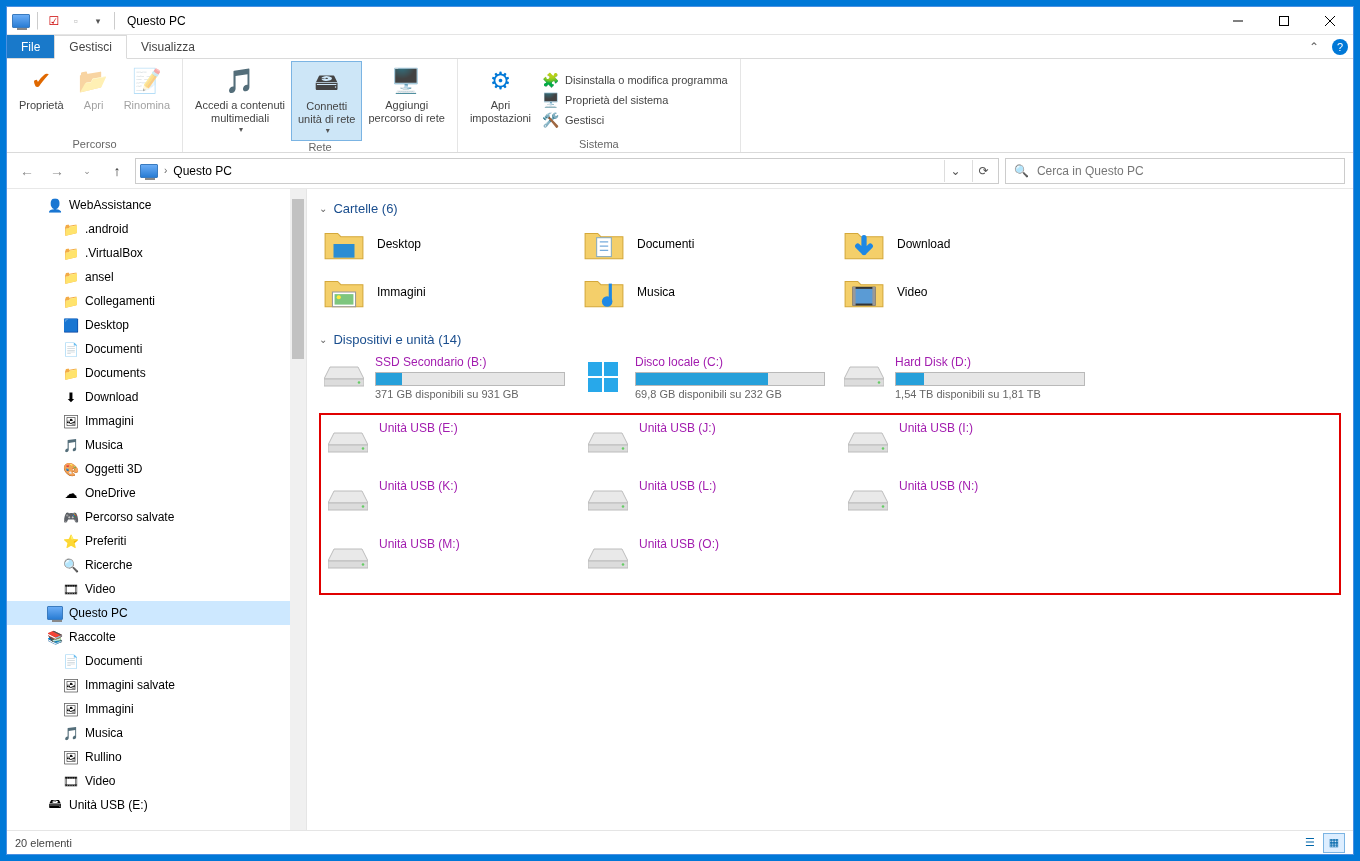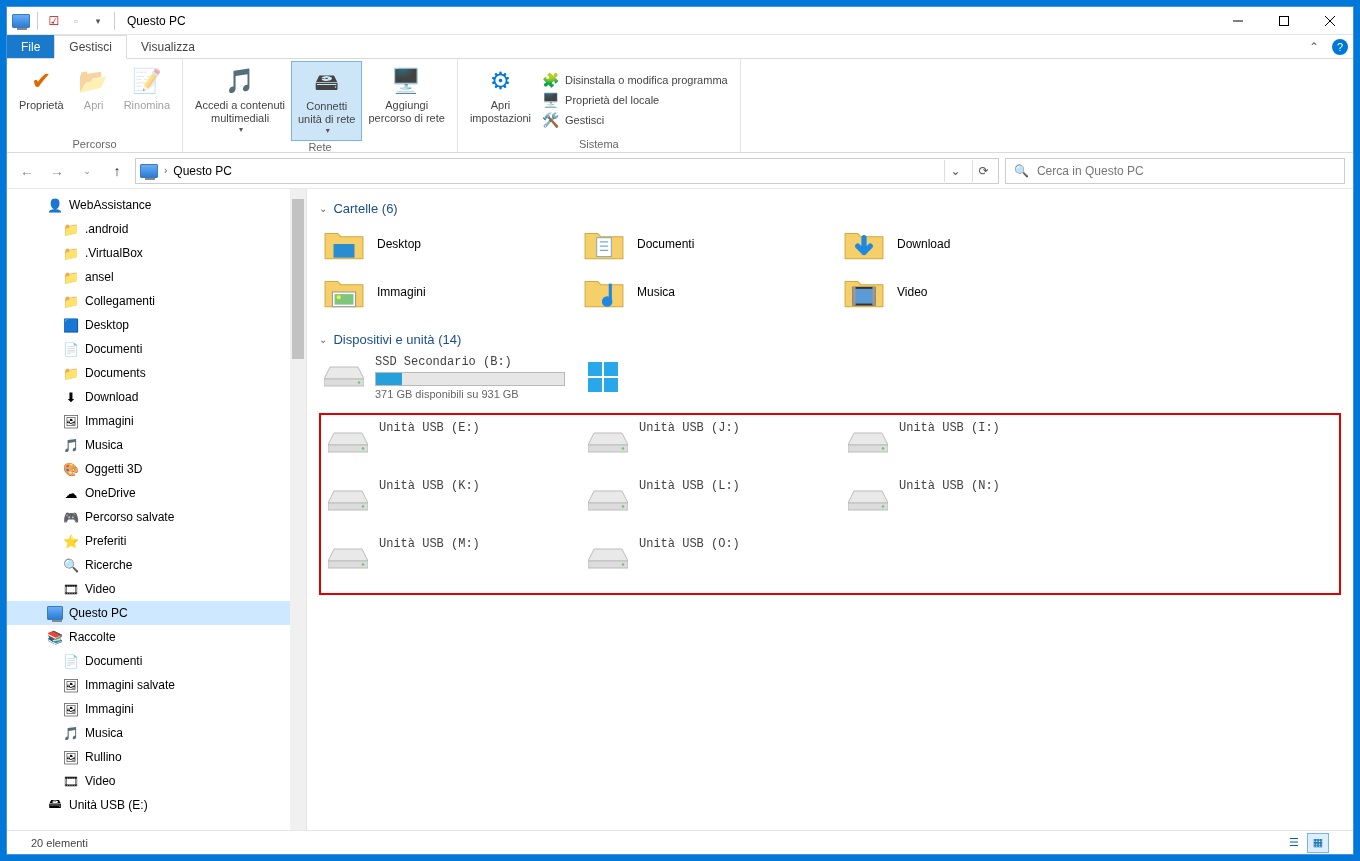--- a/index.html
+++ b/index.html
@@ -63,29 +63,29 @@
 .content { flex:1; overflow:auto; padding:8px 12px; font-size:12px; position:relative;}
 .section-head { color:#1a4e8e; font-size:13px; padding:4px 0 6px; display:flex; align-items:center; gap:6px; cursor:default;}
 .chev { font-size:10px; color:#666; }
 .folders-grid { display:grid; grid-template-columns: repeat(3, 250px); gap:4px 10px; margin-bottom:14px; }
 .folder-item { display:flex; align-items:center; gap:12px; padding:4px; }
 .big-folder { width:42px; height:36px; display:flex; align-items:center; justify-content:center; font-size:30px;}
 .drives-grid { display:grid; grid-template-columns: repeat(3, 250px); gap:4px 10px; }
 .drive-item { display:flex; gap:10px; padding:2px 4px; align-items:flex-start; height:54px;}
 .drive-icon { width:42px; height:42px; display:flex; align-items:center; justify-content:center;}
 .drive-body { flex:1; }
-.drive-name { font-size:12px; color:#404040; margin-bottom:3px;font-family:Liberation Mono, monospace;}
+.drive-name { font-size:12px; color:#a21caf; margin-bottom:3px;}
 .drive-bar { height:14px; border:1px solid #b9b9b9; background:#e6e6e6; position:relative; margin-bottom:2px;}
 .drive-fill { position:absolute; left:0; top:0; bottom:0; background:#26a0da;}
 .drive-info { font-size:11px; color:#666;}
 .redbox { border:2px solid #e00000; padding:4px 2px 4px 2px;}
 .drive-svg-body{ width:40px; height:22px;}
 
 
-.status { height:24px; border-top:1px solid #e5e5e5; display:flex; align-items:center; padding:0 24px; font-size:11px; color:#444; }
+.status { height:24px; border-top:1px solid #e5e5e5; display:flex; align-items:center; padding:0 8px; font-size:11px; color:#444; }
 .status .spacer{flex:1;}
 .viewbtn{ width:22px;height:20px; border:1px solid transparent; display:flex; align-items:center; justify-content:center; margin-left:2px; color:#0066aa;}
 .viewbtn.active{ border-color:#7bb4e3; background:#def;}
 
 
 .pc-icon{ width:18px; height:14px; border:1px solid #3a7bbf; background:linear-gradient(#6badf6,#2a7dd4); border-radius:1px; position:relative;}
 .pc-icon::after{content:""; position:absolute; bottom:-3px; left:4px; width:10px; height:2px; background:#888;}
 
 svg { display:block; }
 </style>
@@ -186,21 +186,21 @@
           <span style="white-space:pre;">Apri
 impostazioni</span>
         </div>
         <div class="small-list">
           <div class="small-item">
             <span class="small-icon">🧩</span>
             <span>Disinstalla o modifica programma</span>
           </div>
           <div class="small-item">
             <span class="small-icon">🖥️</span>
-            <span>Proprietà del locale</span>
+            <span>Proprietà del sistema</span>
           </div>
           <div class="small-item">
             <span class="small-icon">🛠️</span>
             <span>Gestisci</span>
           </div>
         </div>
       </div>
       <div class="group-label">Sistema</div>
     </div>
   </div>
@@ -433,20 +433,43 @@
           </div>
           <div class="drive-item">
             <span class="drive-icon">
               <svg width="40" height="36">
                 <rect x="4" y="4" width="14" height="14" fill="#28a8ea"></rect>
                 <rect x="20" y="4" width="14" height="14" fill="#28a8ea"></rect>
                 <rect x="4" y="20" width="14" height="14" fill="#28a8ea"></rect>
                 <rect x="20" y="20" width="14" height="14" fill="#28a8ea"></rect>
               </svg>
             </span>
+            <div class="drive-body">
+              <div class="drive-name">Disco locale (C:)</div>
+              <div class="drive-bar">
+                <div class="drive-fill" style="width:70%"></div>
+              </div>
+              <div class="drive-info">69,8 GB disponibili su 232 GB</div>
+            </div>
+          </div>
+          <div class="drive-item">
+            <span class="drive-icon">
+              <svg class="drive-svg-body" viewBox="0 0 40 22">
+                <polygon points="6,2 34,2 40,14 0,14" fill="#e9e9e9" stroke="#bcbcbc"></polygon>
+                <rect x="0" y="14" width="40" height="7" fill="#dcdcdc" stroke="#bcbcbc"></rect>
+                <circle cx="35" cy="17.5" r="1.3" fill="#6c6"></circle>
+              </svg>
+            </span>
+            <div class="drive-body">
+              <div class="drive-name">Hard Disk (D:)</div>
+              <div class="drive-bar">
+                <div class="drive-fill" style="width:15%"></div>
+              </div>
+              <div class="drive-info">1,54 TB disponibili su 1,81 TB</div>
+            </div>
           </div>
         </div>
       <div class="redbox">
         <div class="drives-grid" id="usb-grid">
             <div class="drive-item">
               <span class="drive-icon">
                 <svg class="drive-svg-body" viewBox="0 0 40 22">
                   <polygon points="6,2 34,2 40,14 0,14" fill="#e9e9e9" stroke="#bcbcbc"></polygon>
                   <rect x="0" y="14" width="40" height="7" fill="#dcdcdc" stroke="#bcbcbc"></rect>
                   <circle cx="35" cy="17.5" r="1.3" fill="#6c6"></circle>

